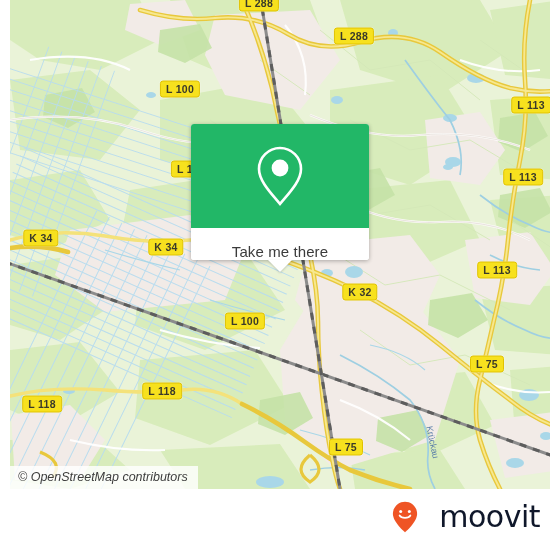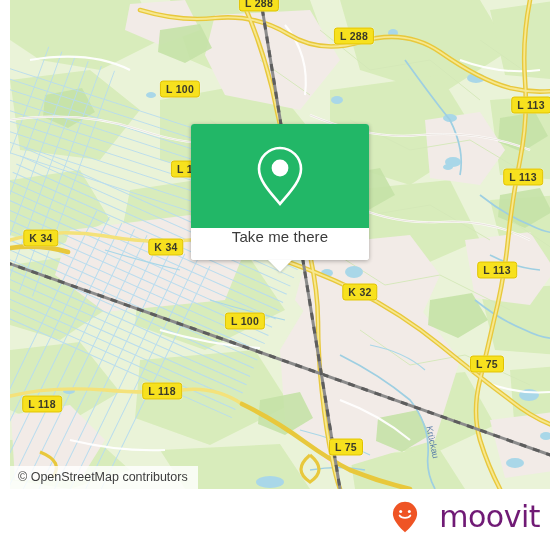--- a/index.html
+++ b/index.html
@@ -49,21 +49,21 @@
     overflow:visible;
     background:#fff;
   }
   .card-top{
     height:104px;background:#22b767;
     border-radius:3px 3px 0 0;
     display:flex;align-items:center;justify-content:center;
   }
   .card-bottom{
     height:32px;background:#ffffff;border-radius:0 0 3px 3px;
-    display:flex;align-items:flex-start;justify-content:center;
+    display:flex;align-items:flex-end;justify-content:center;
   }
   .card-bottom .label{
     font-size:15px;color:#3b3b3b;letter-spacing:.1px;
   }
   .card-pointer{
     position:absolute;left:50%;bottom:-12px;
     width:0;height:0;margin-left:-12px;
     border-left:12px solid transparent;
     border-right:12px solid transparent;
     border-top:12px solid #ffffff;
@@ -71,39 +71,40 @@
   }
 
   
   .attrib{
     position:absolute;left:0;top:466px;
     background:rgba(255,255,255,.82);
     font-size:12.5px;color:#3d3d3d;
     padding:4px 10px 4px 8px;
     line-height:15px;
     white-space:nowrap;
+    font-style:italic;
   }
 
   
   .footer{
     position:absolute;left:0;top:489px;width:550px;height:61px;
     background:#ffffff;
     display:flex;align-items:center;
   }
   .footer-title{
     position:absolute;left:10px;top:500px;width:400px;
     font-size:14.5px;color:#3a3a3a;line-height:20px;
   }
   .logo{
     position:absolute;right:10px;top:500px;
     display:flex;align-items:center;height:34px;
   }
   .logo-pin{position:relative;width:26px;height:32px;margin-right:2px;}
   .logo-word{
-    font-size:30px;color:#701a75;letter-spacing:-.5px;
+    font-size:30px;color:#0f172a;letter-spacing:-.5px;
     font-family:"DejaVu Sans","Liberation Sans",sans-serif;
     line-height:30px;margin-left:19px;
   }
 </style>
 </head>
 <body>
 
 <div id="app">
 
   <div class="map">

